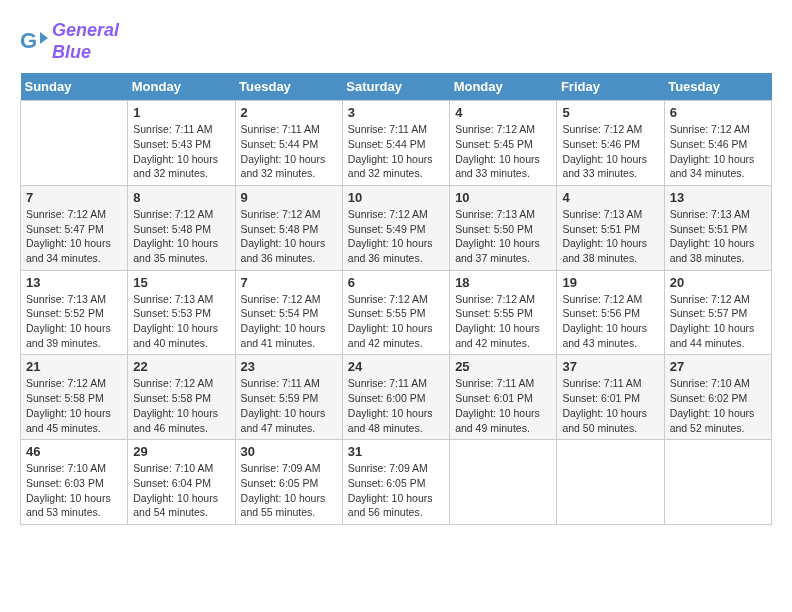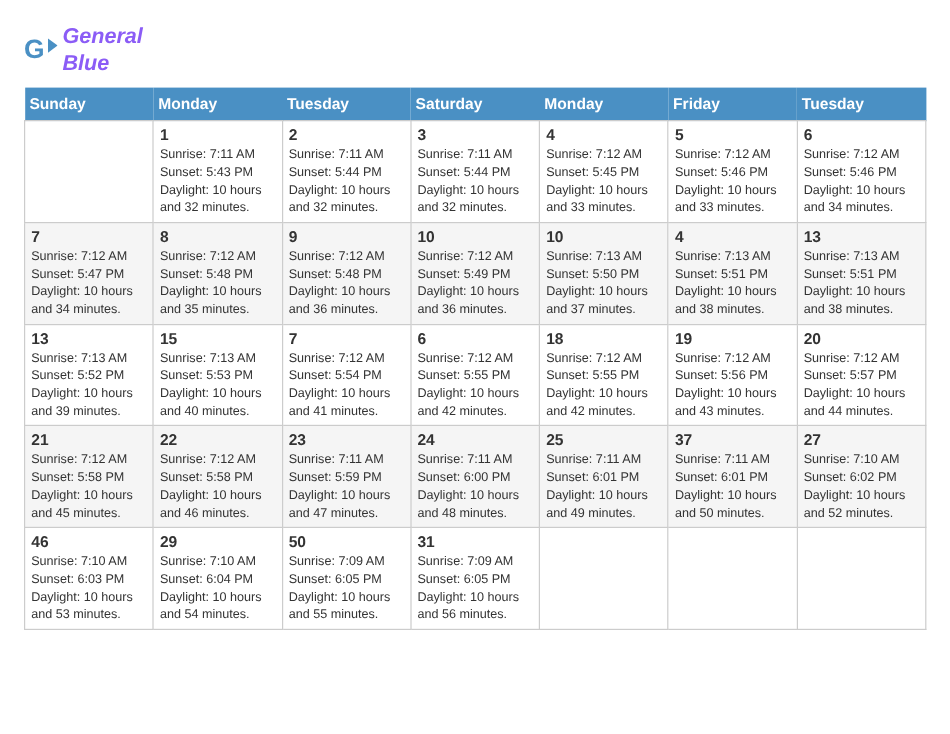--- a/index.html
+++ b/index.html
@@ -238,21 +238,21 @@
       <tr>
         <td>
           <span class="day-num">46</span>
           <div class="day-info">Sunrise: 7:10 AM<br>Sunset: 6:03 PM<br>Daylight: 10 hours<br>and 53 minutes.</div>
         </td>
         <td>
           <span class="day-num">29</span>
           <div class="day-info">Sunrise: 7:10 AM<br>Sunset: 6:04 PM<br>Daylight: 10 hours<br>and 54 minutes.</div>
         </td>
         <td>
-          <span class="day-num">50</span>
+          <span class="day-num">30</span>
           <div class="day-info">Sunrise: 7:09 AM<br>Sunset: 6:05 PM<br>Daylight: 10 hours<br>and 55 minutes.</div>
         </td>
         <td>
           <span class="day-num">31</span>
           <div class="day-info">Sunrise: 7:09 AM<br>Sunset: 6:05 PM<br>Daylight: 10 hours<br>and 56 minutes.</div>
         </td>
         <td class="empty-cell"></td>
         <td class="empty-cell"></td>
         <td class="empty-cell"></td>
       </tr>

